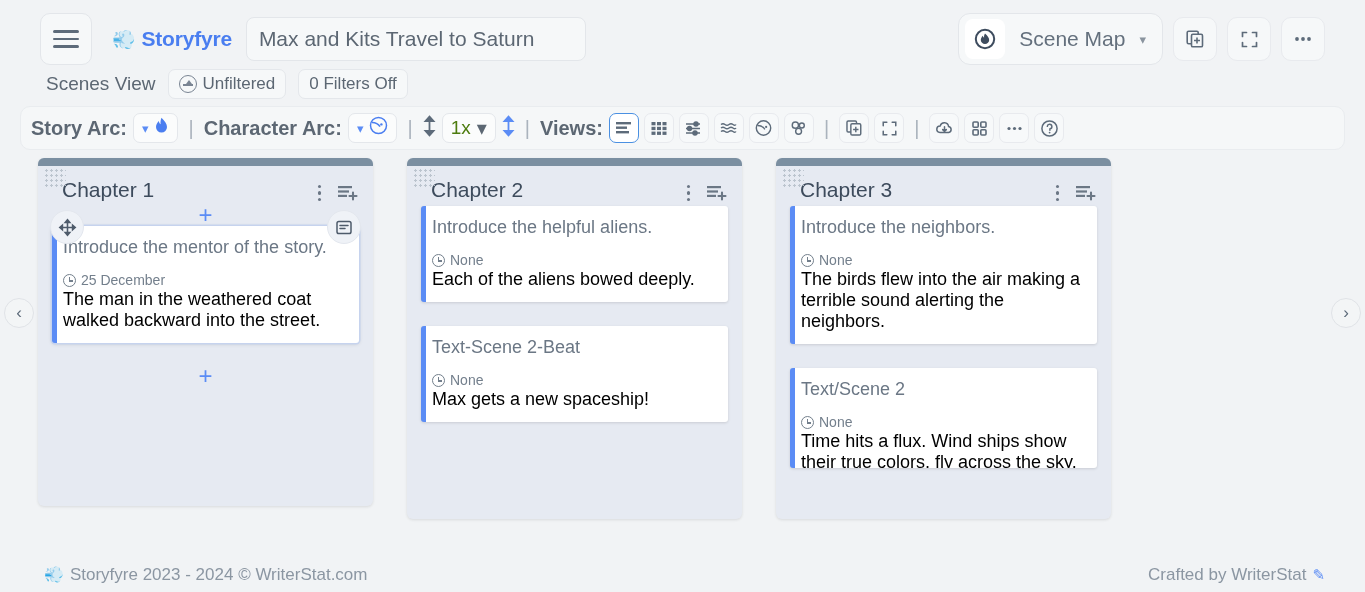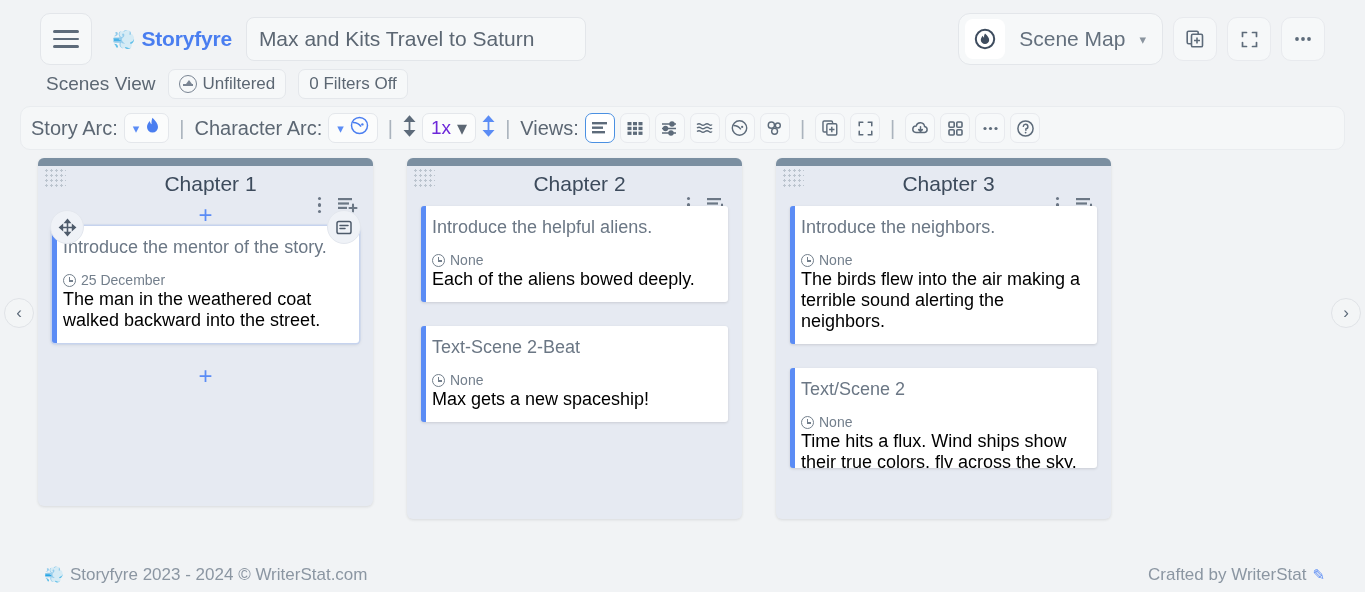--- a/index.html
+++ b/index.html
@@ -130,21 +130,21 @@
   .toolbar {
     display: flex; align-items: center;
     border: 1px solid #e9ecef;
     border-radius: 10px;
     background: #f5f7f8;
     height: 44px;
     padding: 0 10px;
     gap: 6px;
     font-size: 20px;
   }
-  .tb-label { color: #5c6773; font-size: 20px; white-space: nowrap; }
+  .tb-label { color: #5c6773; font-size: 20px; white-space: nowrap; font-weight: bold; }
   .tb-sep { color: #aab3bd; padding: 0 4px; font-size: 20px; }
   .mini-select {
     display: inline-flex; align-items: center; gap: 6px;
     height: 30px;
     border: 1px solid #e4e7eb;
     border-radius: 7px;
     background: #fbfcfc;
     padding: 0 8px;
     cursor: pointer;
   }
@@ -154,21 +154,21 @@
   .arrow-ud.blue { color: #5b8cf5; }
   .zoom-select {
     display: inline-flex; align-items: center; gap: 6px;
     height: 30px;
     border: 1px solid #e4e7eb;
     border-radius: 7px;
     background: #fbfcfc;
     padding: 0 8px;
     cursor: pointer;
   }
-  .zoom-val { color: #6d28d9; font-size: 19px; }
+  .zoom-val { color: #4d7c0f; font-size: 19px; }
   .icon-btn {
     width: 30px; height: 30px;
     border: 1px solid #e8eaee;
     border-radius: 7px;
     background: #f7f9fa;
     display: flex; align-items: center; justify-content: center;
     cursor: pointer;
     color: #5d6b7a;
     flex: 0 0 auto;
   }
@@ -221,24 +221,23 @@
   }
   .col-dragdots {
     position: absolute;
     left: 6px; top: 10px;
     width: 22px; height: 20px;
     background-image: radial-gradient(#b9c2cc 1.1px, transparent 1.2px);
     background-size: 5px 5px;
     opacity: 0.95;
   }
   .col-header {
-    display: flex; align-items: center;
+    display: flex; align-items: flex-end;
     padding: 6px 14px 4px 24px;
     height: 40px;
-    flex-direction: column;
   }
   .col-title {
     font-size: 21px;
     color: #3d4b5c;
     font-weight: normal;
   }
   .col-header-icons {
     margin-left: auto;
     display: flex; align-items: center; gap: 16px;
   }

